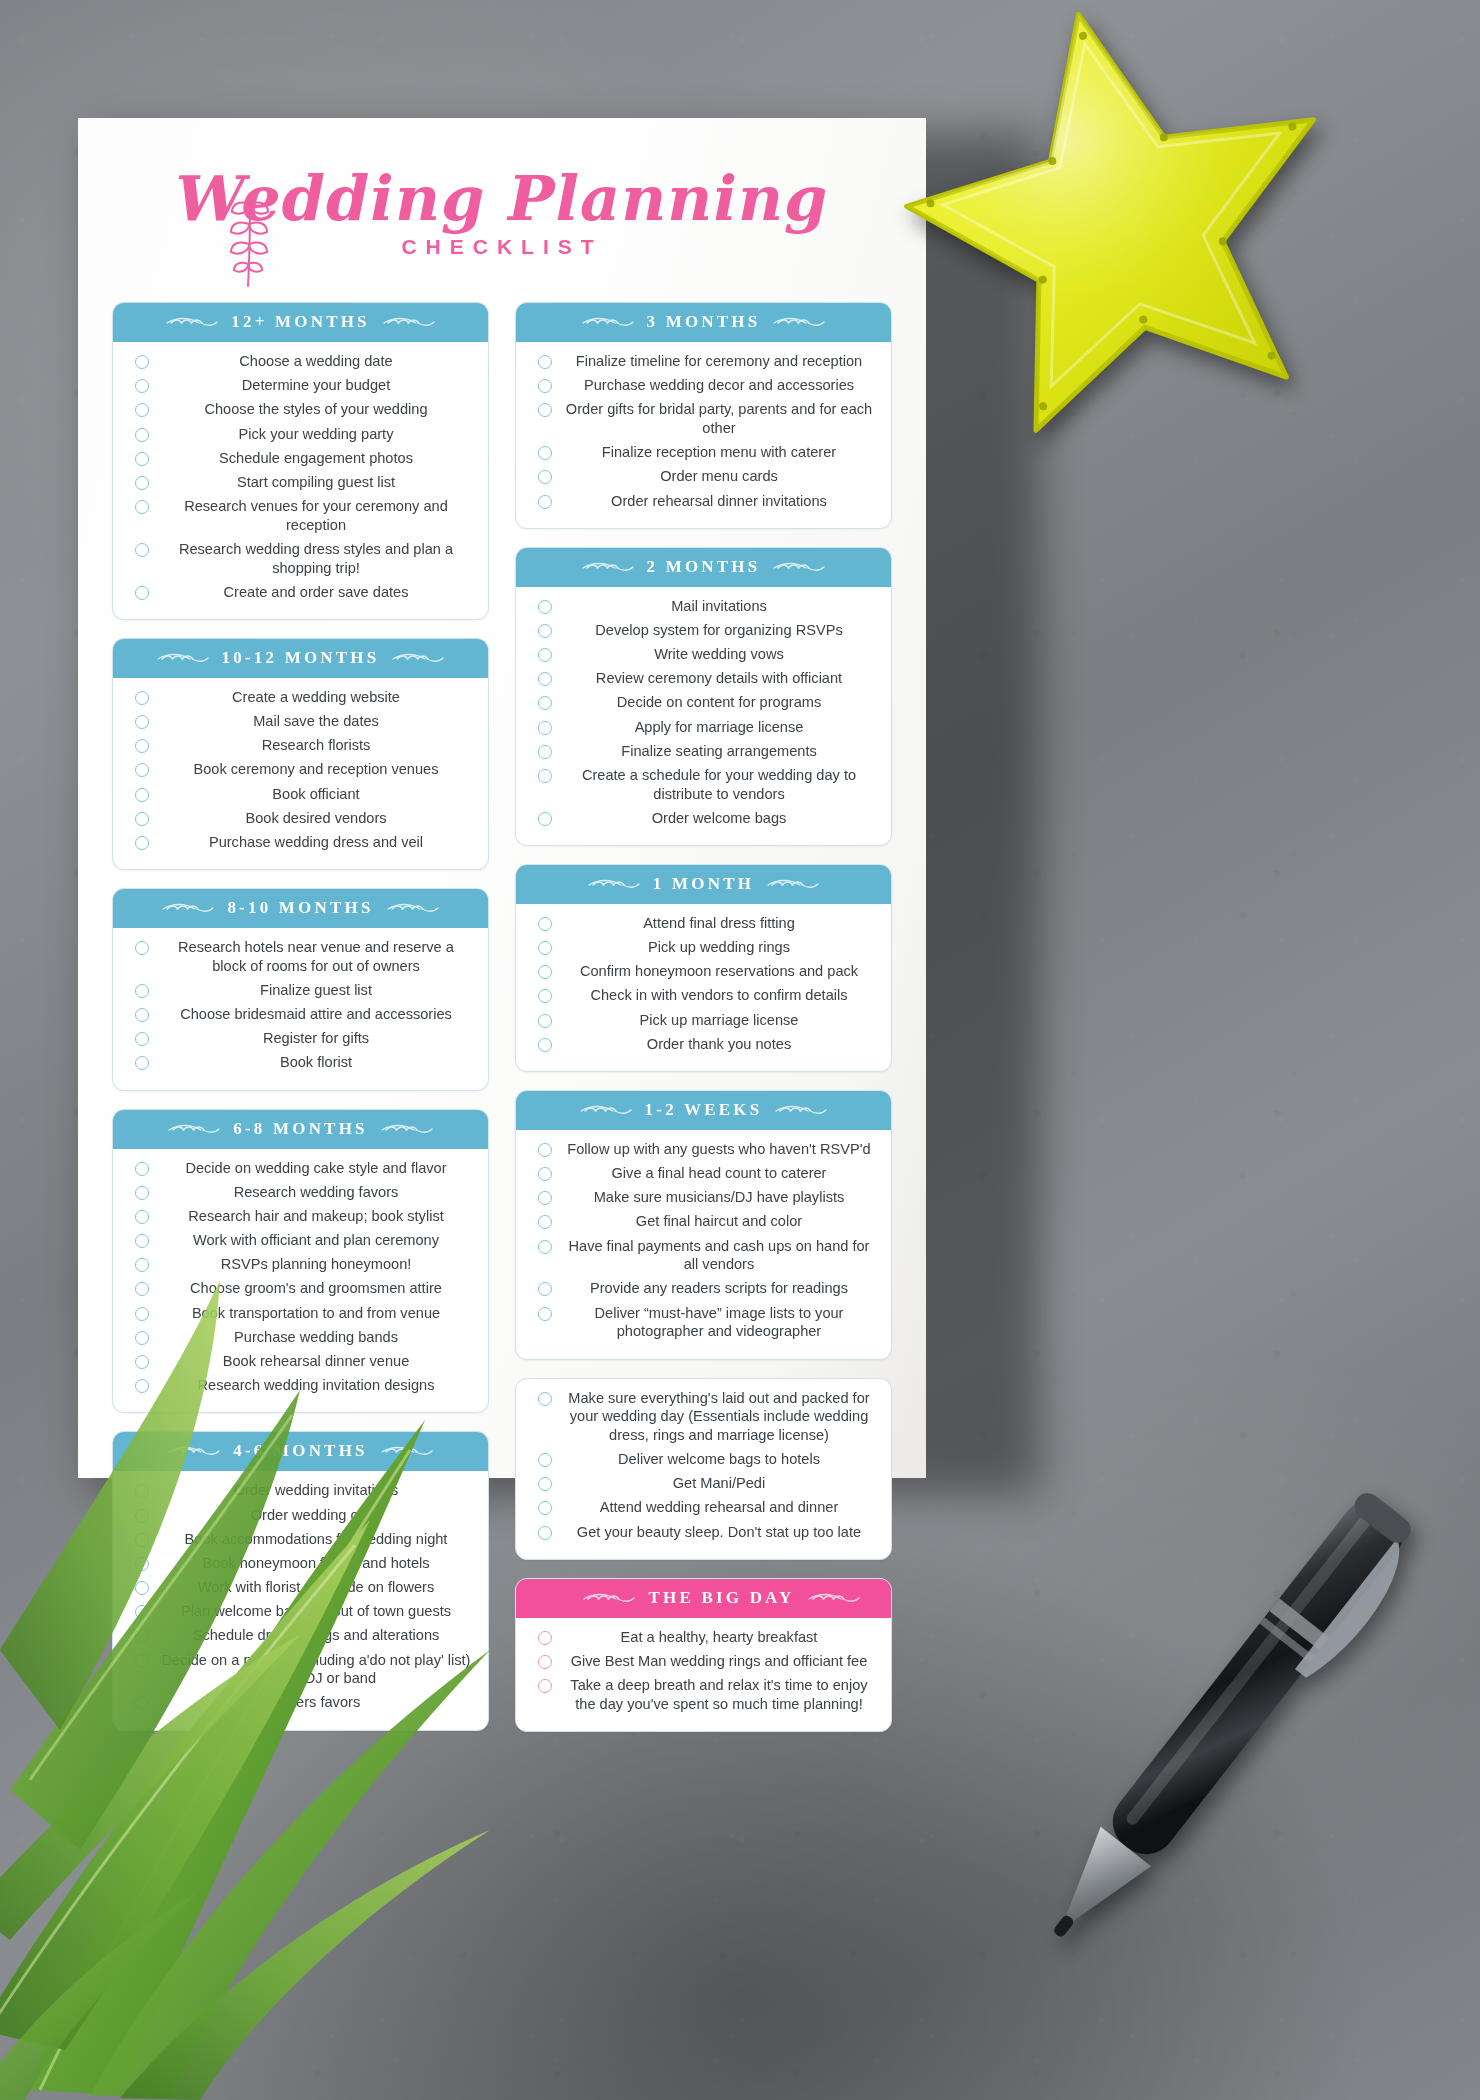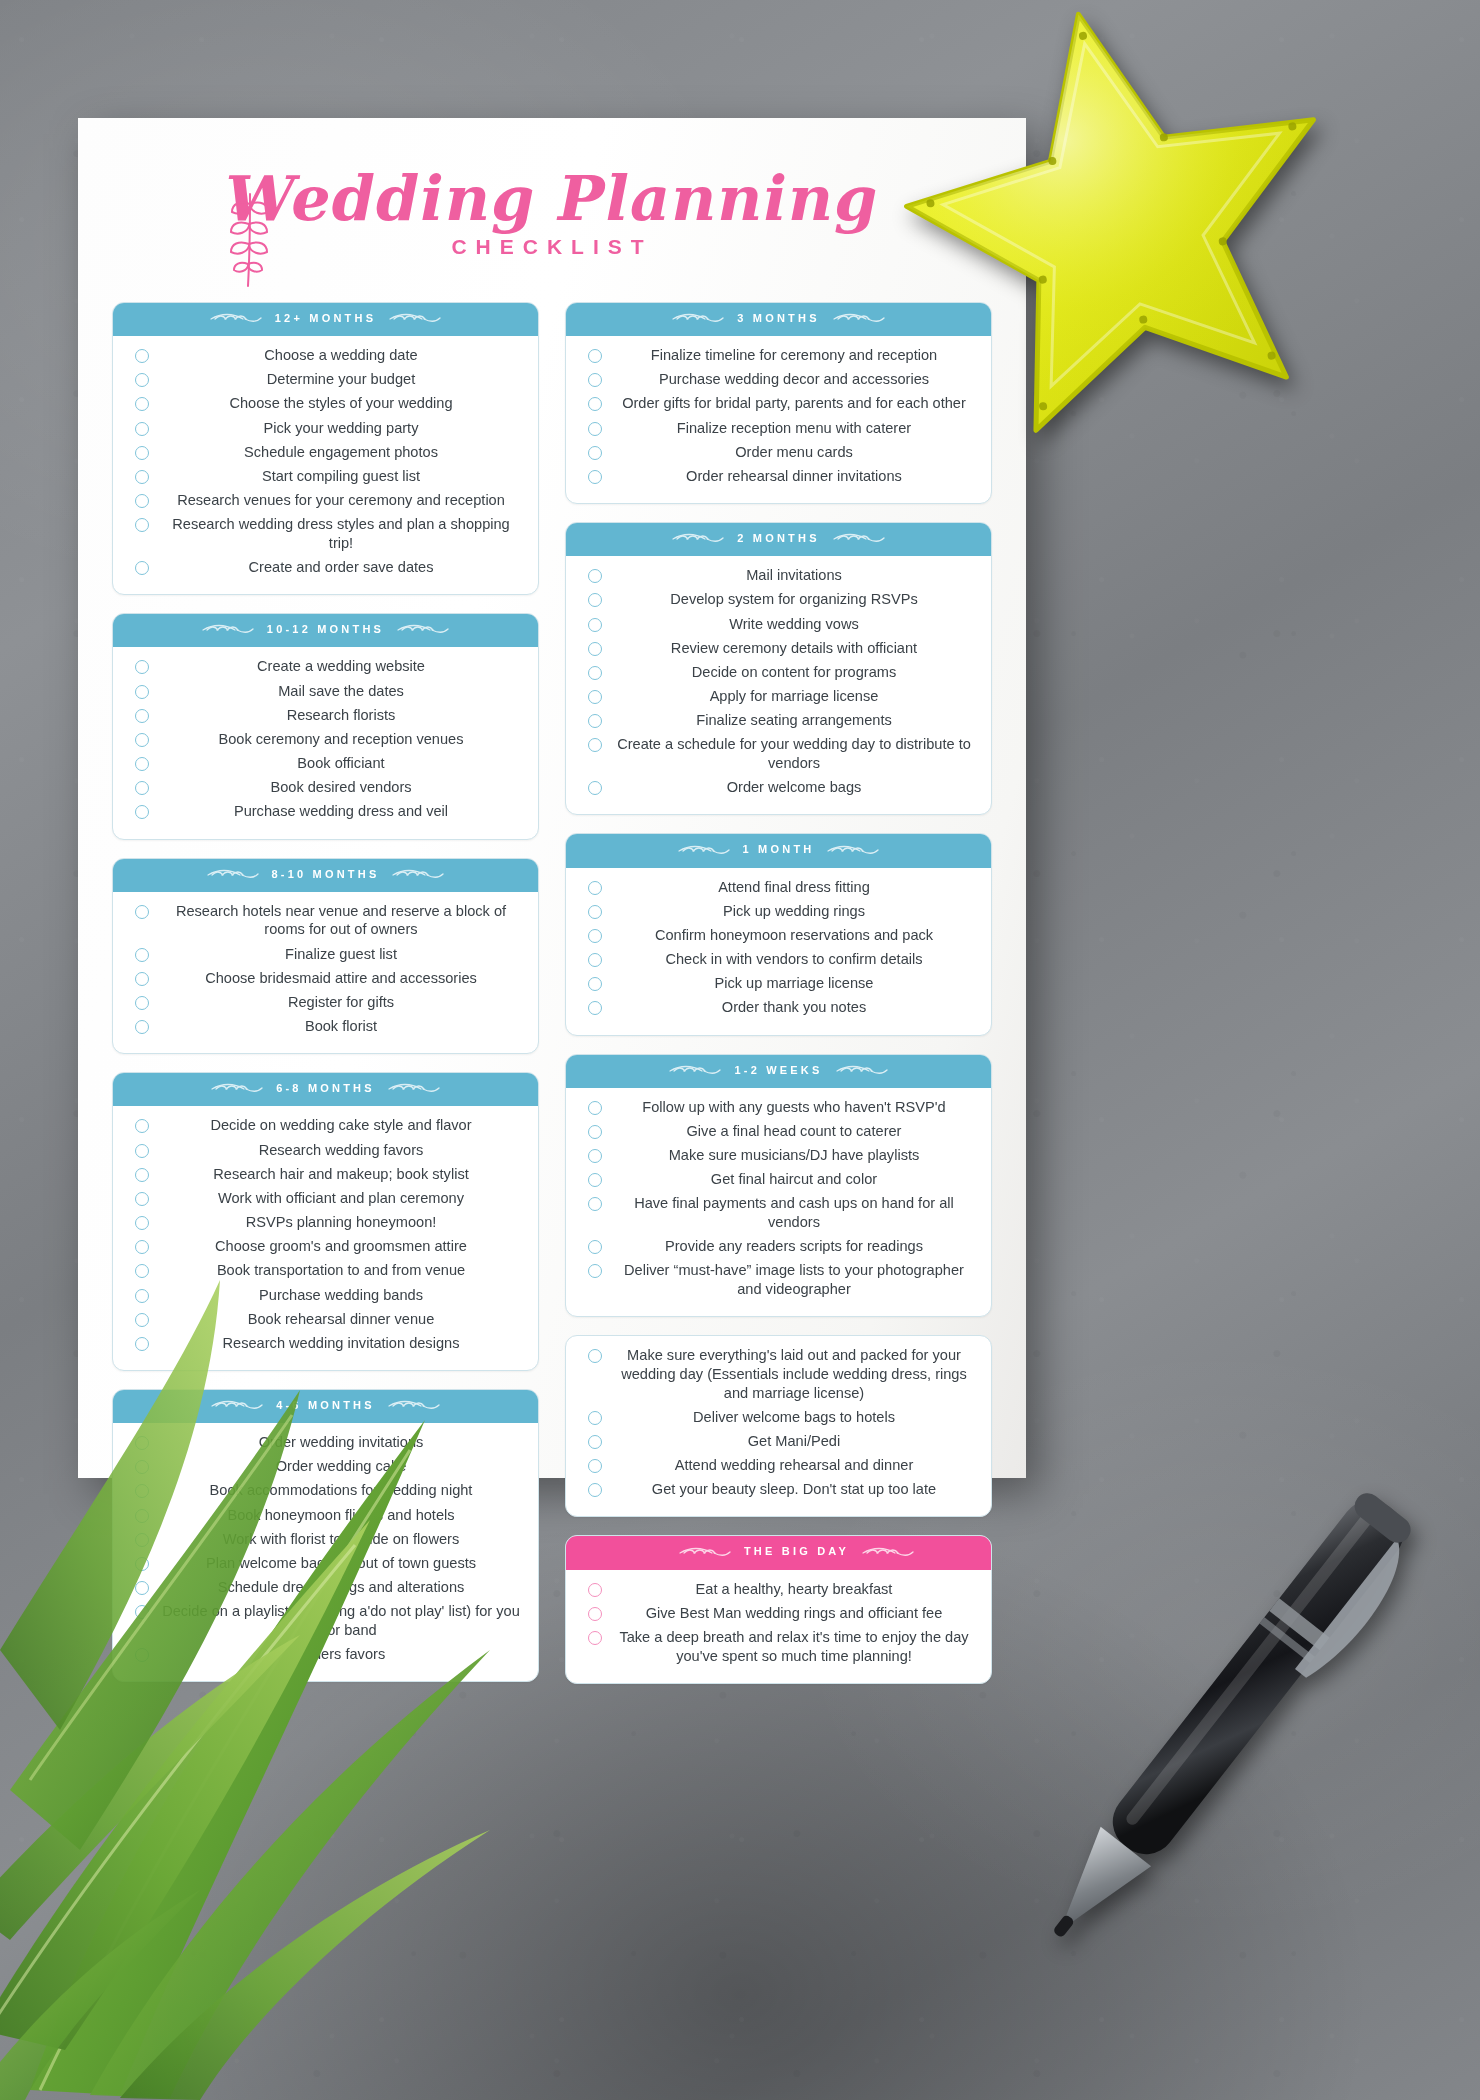--- a/index.html
+++ b/index.html
@@ -43,21 +43,21 @@
     position: absolute;
     left: 78px; top: 118px;
     width: 948px; height: 1360px;
     background: rgba(0,0,0,.38);
     filter: blur(22px);
     transform: translate(14px, 16px);
   }
   .sheet {
     position: absolute;
     left: 78px; top: 118px;
-    width: 948px; height: 1360px;
+    width: 848px; height: 1360px;
     background: linear-gradient(105deg, #fdfdfd 0%, #ffffff 40%, #f6f6f4 85%, #ebeae8 100%);
   }
   .sheet-inner {
     position: absolute;
     inset: 0;
     padding: 26px 34px 20px 34px;
     box-sizing: border-box;
   }
 
   
@@ -104,24 +104,25 @@
     border-radius: 12px;
     margin-bottom: 18px;
     overflow: hidden;
     box-shadow: 0 1px 2px rgba(0,0,0,.05);
   }
   .card-head {
     background: #62b6d1;
     color: #fff;
     text-align: center;
     padding: 9px 0 10px 0;
-    font-size: 11px;
+    font-size: 17px;
     letter-spacing: 3.2px;
     font-weight: bold;
     position: relative;
+    font-family: Liberation Serif, serif;
   }
   .card.bigday .card-head { background: #f2509b; padding-left: 36px; }
   .head-orn { opacity: .85; vertical-align: middle; margin: 0 12px; }
   .card-body { padding: 10px 16px 12px 16px; }
 
   ul.items { list-style: none; margin: 0; padding: 0; text-align: center; }
   ul.items li {
     display: flex;
     align-items: flex-start;
     font-size: 14.6px;

